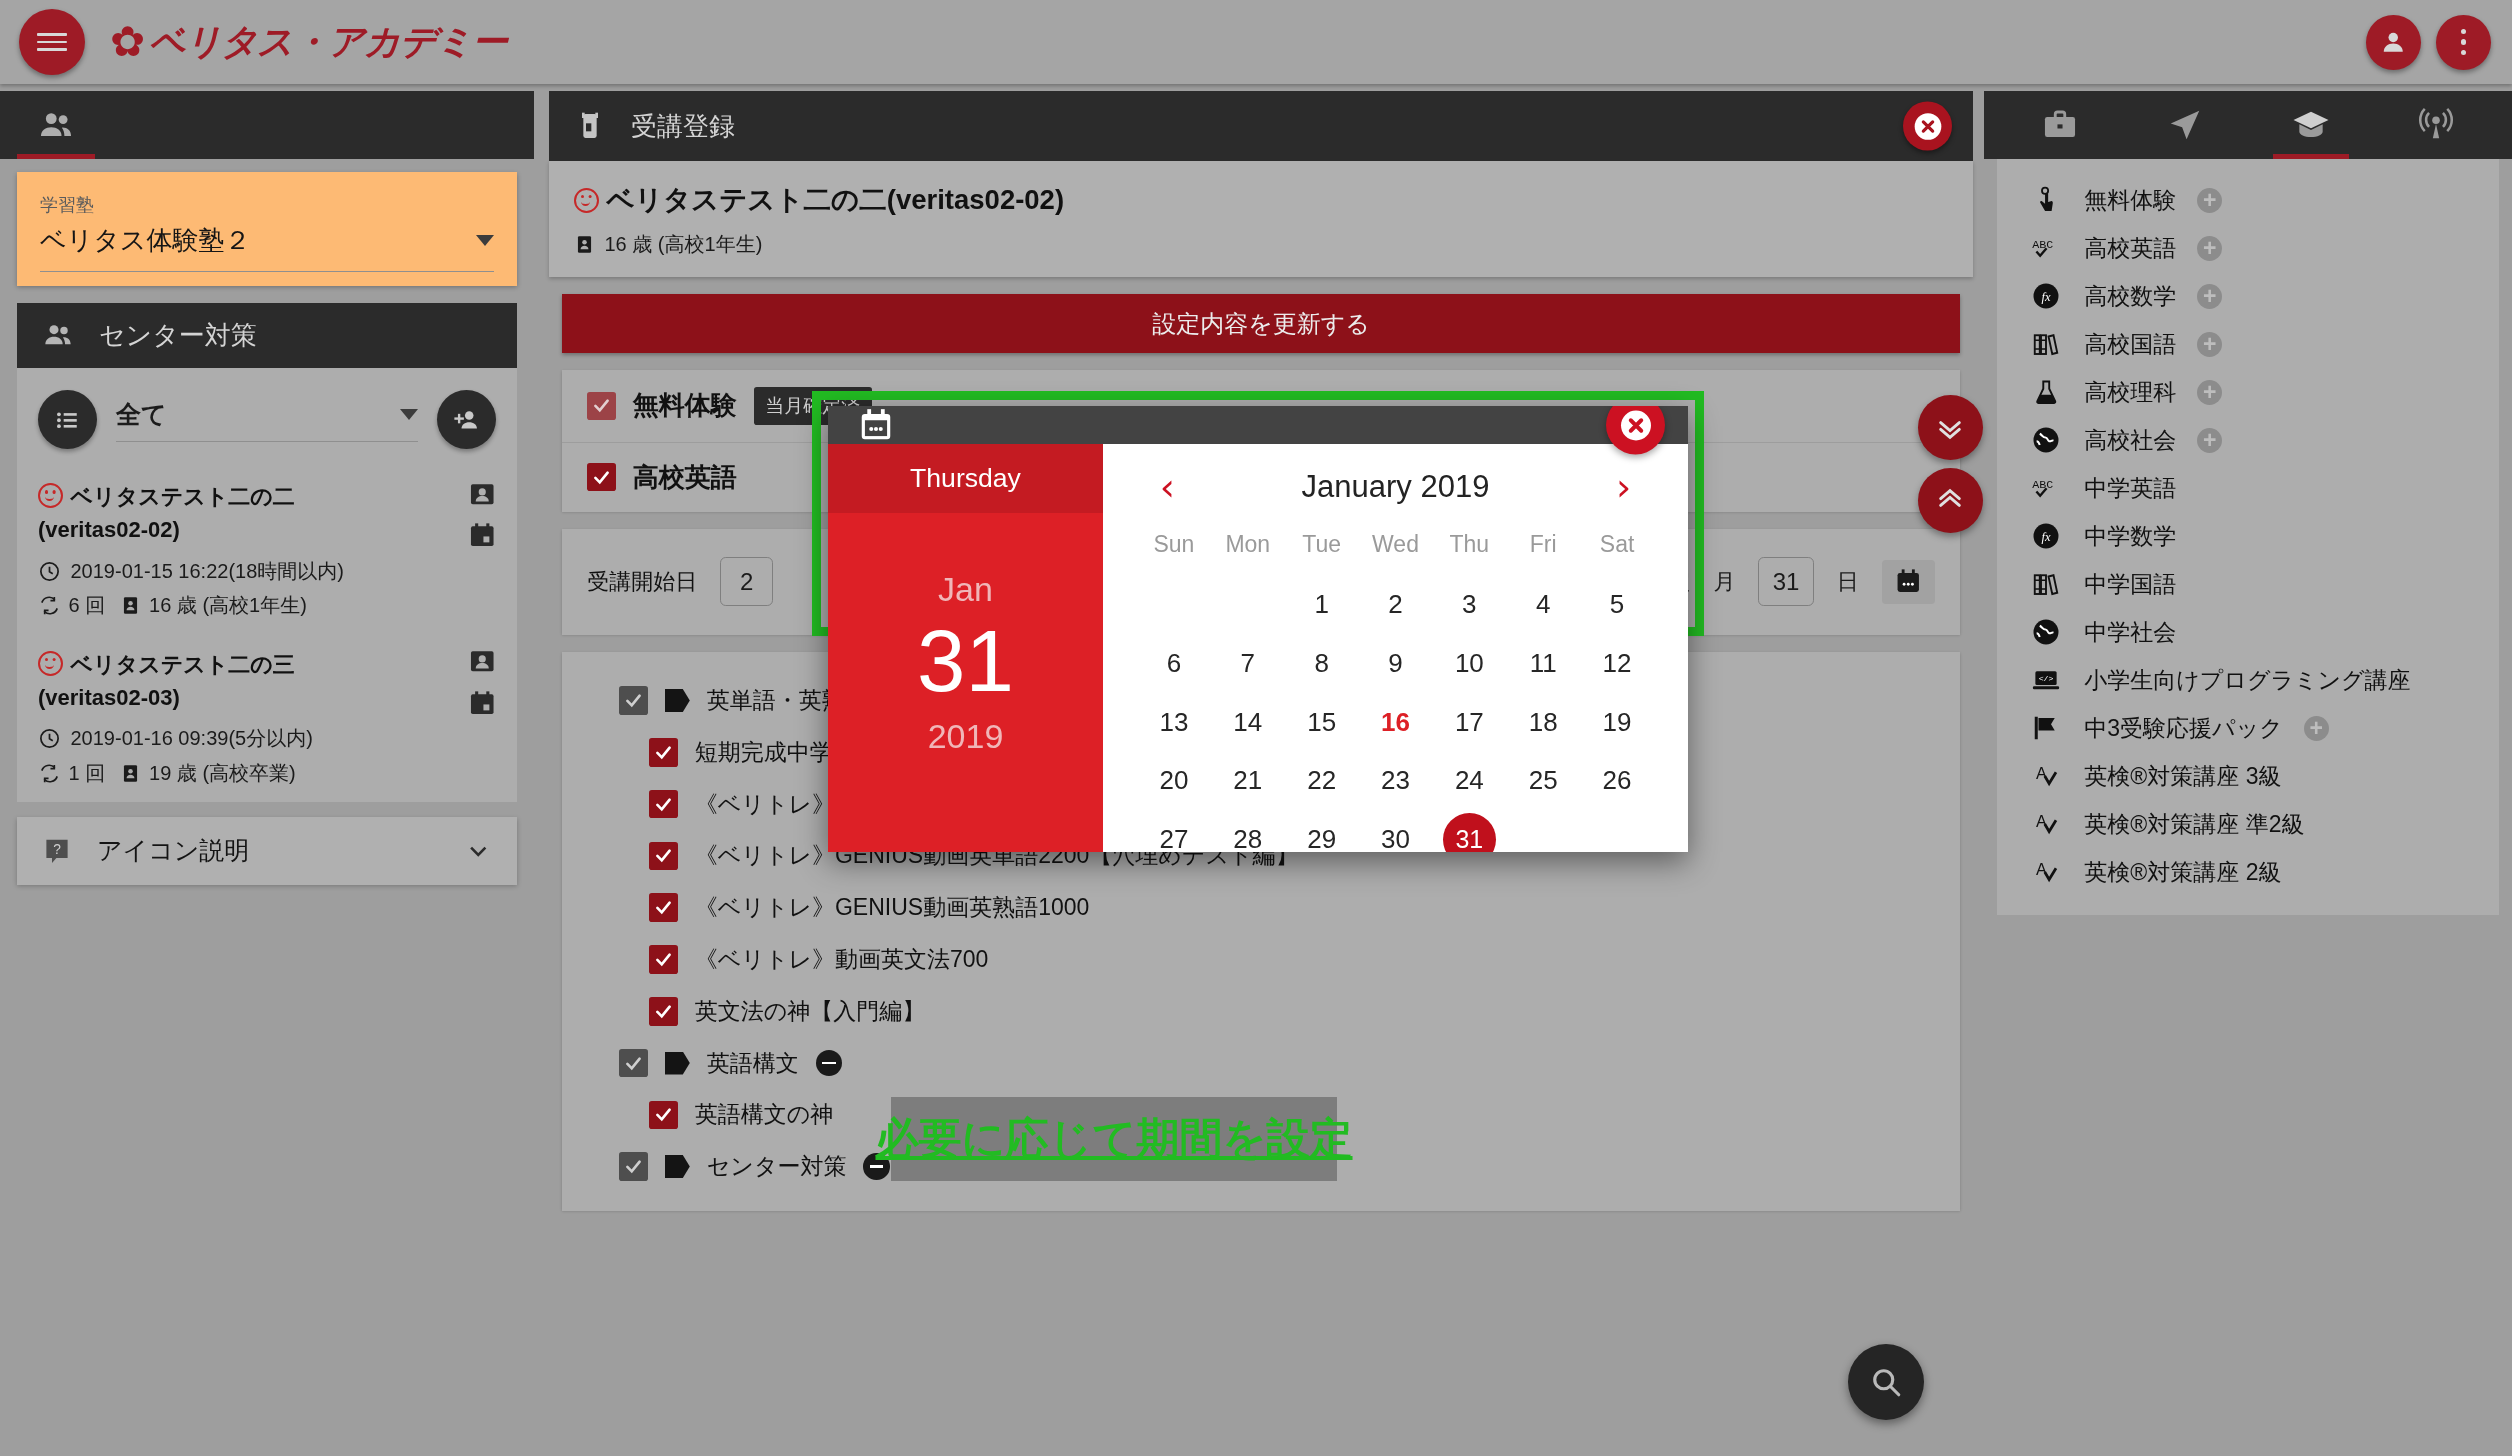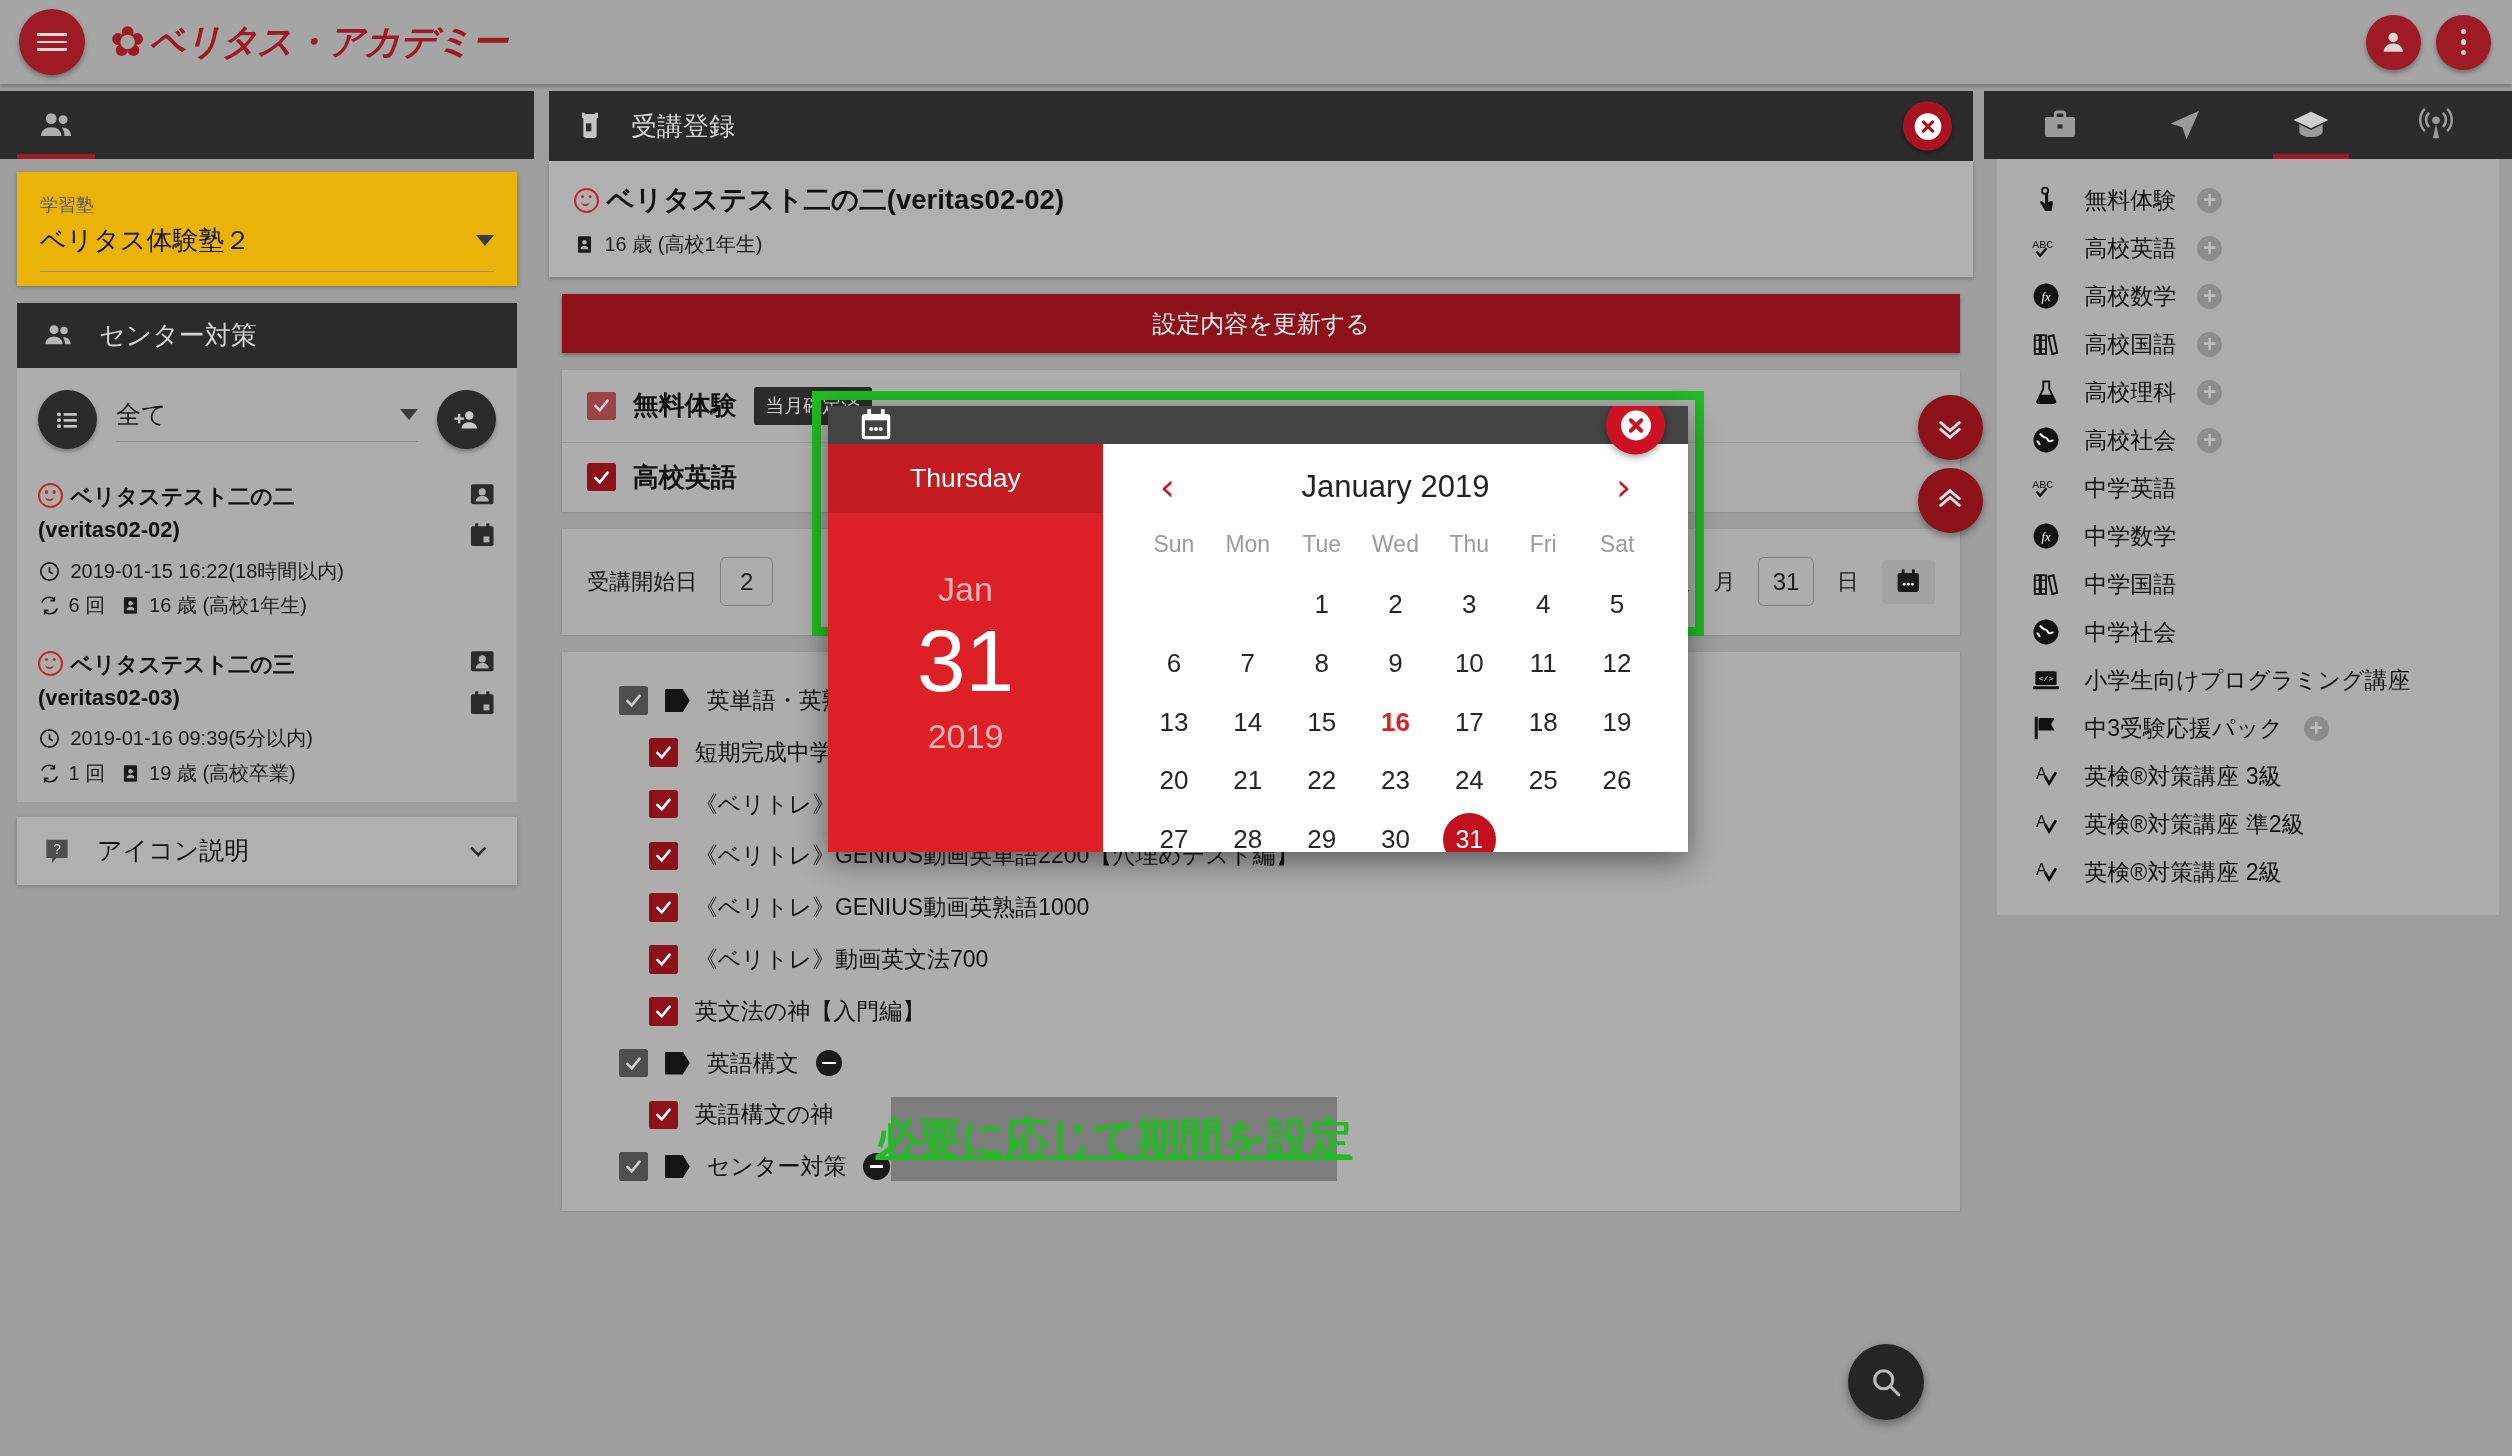--- a/index.html
+++ b/index.html
@@ -47,37 +47,37 @@
   .left-sb { position: absolute; left: 0; top: 91px; width: 534px; bottom: 0; }
   .ls-tabbar {
     height: 68px; background: #2b2b2b; display: flex; align-items: flex-end;
     position: relative;
   }
   .ls-tab {
     width: 112px; height: 68px; display: flex; align-items: center; justify-content: center;
     position: relative; cursor: pointer;
   }
   .ls-tab .under { position: absolute; bottom: 0; left: 17px; right: 17px; height: 4.7px; background: #9e1b26; }
-  .card { background: #eab308; box-shadow: 0 1.9px 4.7px rgba(0,0,0,0.3); }
+  .card { background: #fdba74; box-shadow: 0 1.9px 4.7px rgba(0,0,0,0.3); }
   .ls-select-card { margin: 13.3px 17px 0 17px; padding: 21px 23px 13.3px 23px; }
   .ls-lbl { font-size: 18px; color: #5c5c5c; margin-bottom: 5.7px; }
   .ls-selrow { display: flex; align-items: center; border-bottom: 0.9px solid #8f8f8f; padding-bottom: 13.3px; }
   .ls-selval { font-size: 26px; color: #151515; }
   .caret-dn { margin-left: auto; width: 0; height: 0; border-left: 9.5px solid transparent; border-right: 9.5px solid transparent; border-top: 11.4px solid #3c3c3c; }
 
   .ls-sec-head {
     margin: 17px 17px 0 17px; height: 65px; background: #2b2b2b;
     display: flex; align-items: center; padding-left: 25px; gap: 25px;
   }
   .ls-sec-head .t { color: #d4d4d4; font-size: 26px; }
 
   .ls-body { margin: 0 17px; background: #adadad; padding: 9.5px 0 0 0; }
   .ls-filter { display: flex; align-items: center; padding: 13.3px 21px 17px 21px; gap: 19px; }
   .rnd-dark { width: 59px; height: 59px; border-radius: 50%; background: #2b2b2b; display: flex; align-items: center; justify-content: center; box-shadow: 0 2.8px 4.7px rgba(0,0,0,0.3); cursor: pointer; flex: none; }
-  .ls-filter-sel { flex: 1; border-bottom: 0.9px solid #8f8f8f; display: flex; align-items: center; padding-bottom: 9.5px; }
+  .ls-filter-sel { flex: 1; border-bottom: 0.9px solid #8f8f8f; display: flex; align-items: center; padding-bottom: 9.5px; font-weight: bold; }
   .ls-filter-sel .v { font-size: 25px; color: #1b1b1b; }
 
   .stu { padding: 9.5px 21px 15px 21px; }
   .stu-row1 { display: flex; align-items: center; }
   .stu-name { font-size: 22px; font-weight: 700; color: #111; line-height: 1.5; max-width: 380px; }
   .smiley { width: 25px; height: 25px; border-radius: 50%; border: 2.4px solid #c62828; display:inline-block; position: relative; margin-right: 7.6px; vertical-align: -3.8px; flex: none; }
   .smiley::before { content:""; position:absolute; top:5.7px; left:4.7px; width:3.3px; height:3.3px; background:#c62828; border-radius:50%; box-shadow: 7.6px 0 0 #c62828; }
   .smiley::after { content:""; position:absolute; bottom:4.7px; left:5.2px; width:8.5px; height:4.3px; border-bottom:2.4px solid #c62828; border-radius:0 0 8.5px 8.5px; }
   .stu-icons { margin-left: auto; display: flex; flex-direction: column; gap: 13.3px; align-items: center; padding-top: 3.8px; }
   .stu-meta { font-size: 20px; color: #1b1b1b; display: flex; align-items: center; gap: 9.5px; margin-top: 7.6px; }

